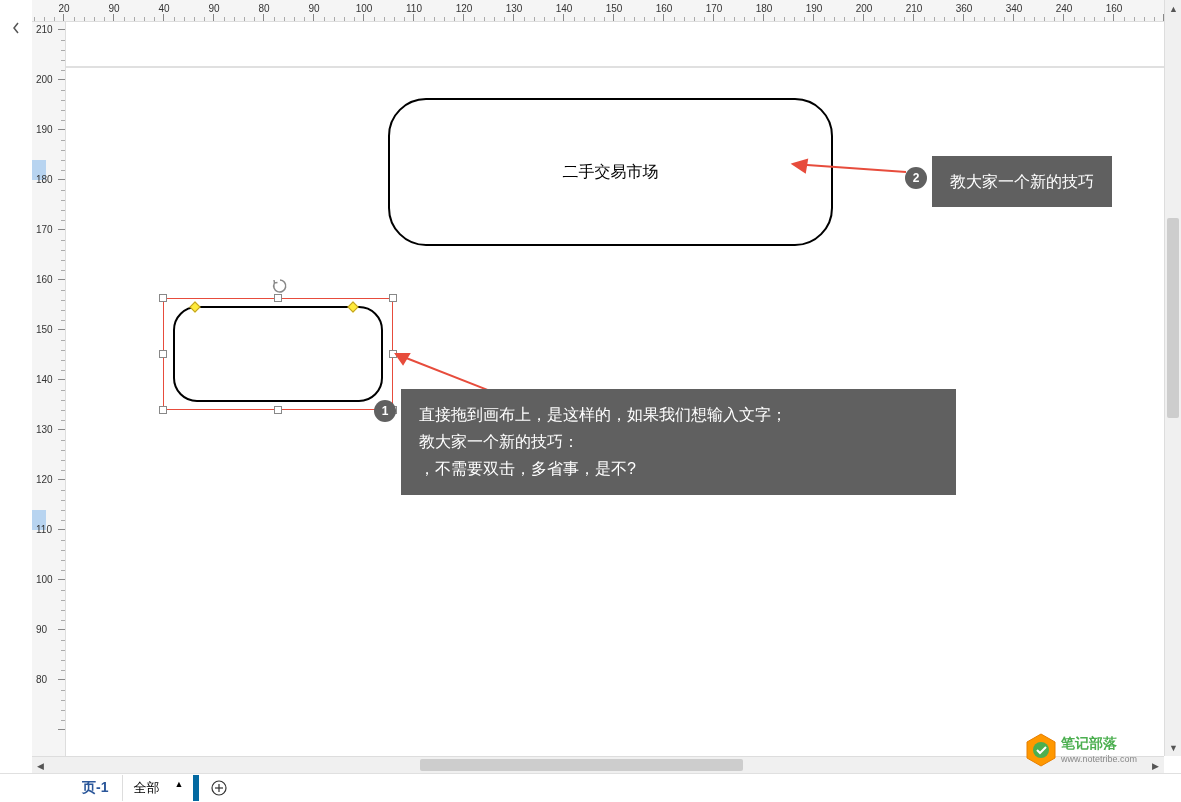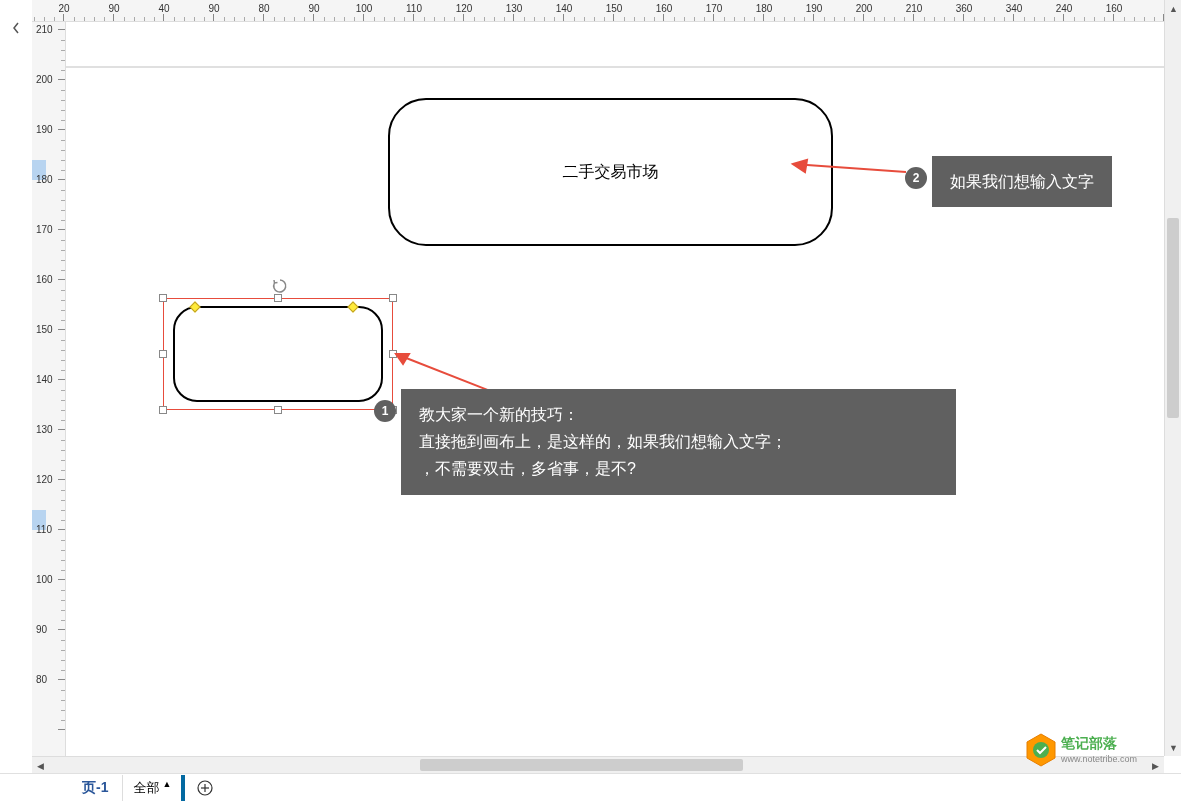--- a/index.html
+++ b/index.html
@@ -49,21 +49,21 @@
 .vscroll { position: absolute; right: 0; top: 0; width: 17px; bottom: 46px; background: #f0f0f0; border-left: 1px solid #ddd; }
 .vscroll-btn { width: 17px; height: 17px; background: #f0f0f0; display: flex; align-items: center; justify-content: center; font-size: 9px; color: #555; }
 .vscroll-thumb { position: absolute; left: 2px; right: 2px; top: 218px; height: 200px; background: #cdcdcd; border-radius: 2px; }
 
 .hscroll { position: absolute; left: 32px; right: 17px; bottom: 29px; height: 17px; background: #f0f0f0; border-top: 1px solid #ddd; }
 .hscroll-btn { position: absolute; width: 17px; height: 17px; background: #f0f0f0; display: flex; align-items: center; justify-content: center; font-size: 9px; color: #555; }
 .hscroll-thumb { position: absolute; top: 2px; bottom: 2px; left: 388px; width: 323px; background: #cdcdcd; border-radius: 2px; }
 
 .bottom-bar { position: absolute; left: 0; right: 0; bottom: 0; height: 29px; background: #fff; border-top: 1px solid #e0e0e0; display: flex; align-items: center; padding-left: 68px; }
 .page-tab { color: #2b579a; font-weight: bold; font-size: 14px; padding: 4px 14px; border-right: 1px solid #ddd; }
-.all-btn { font-size: 13px; padding: 4px 10px; display: flex; align-items: flex-start; gap: 3px; border-right: 4px solid #0369a1; }
+.all-btn { font-size: 13px; padding: 4px 10px; display: flex; align-items: flex-start; gap: 15px; border-right: 6px solid #0369a1; }
 .add-page { padding: 4px 12px; font-size: 18px; display: flex; align-items: center; }
 .add-page svg { width: 16px; height: 16px; }
 
 .watermark-1 { position: absolute; right: 18px; bottom: 30px; }
 </style>
 </head>
 <body>
 
 <div class="collapse-btn">
   <svg viewBox="0 0 8 12">
@@ -377,30 +377,30 @@
 
   <svg class="arrow-line" style="left:715px;top:130px;width:130px;height:40px">
     <line x1="125" y1="20" x2="12" y2="12" stroke="#e74c3c" stroke-width="2"></line>
     <polygon points="12,12 26,8 24,20" fill="#e74c3c"></polygon>
   </svg>
 
   <div class="badge badge-1">
       <span>1</span>
     </div>
   <div class="callout callout-1">
+    <div>直接拖到画布上，是这样的，如果我们想输入文字；</div>
     <div>教大家一个新的技巧：</div>
-    <div>直接拖到画布上，是这样的，如果我们想输入文字；</div>
     <div>，不需要双击，多省事，是不?</div>
   </div>
 
   <div class="badge badge-2">
       <span>2</span>
     </div>
   <div class="callout callout-2">
-    <span>如果我们想输入文字</span>
+    <span>教大家一个新的技巧</span>
   </div>
 </div>
 
 <div class="vscroll">
   <div class="vscroll-btn" style="position:absolute;top:0">▲</div>
   <div class="vscroll-thumb"></div>
   <div class="vscroll-btn" style="position:absolute;bottom:0">▼</div>
 </div>
 
 <div class="hscroll">

